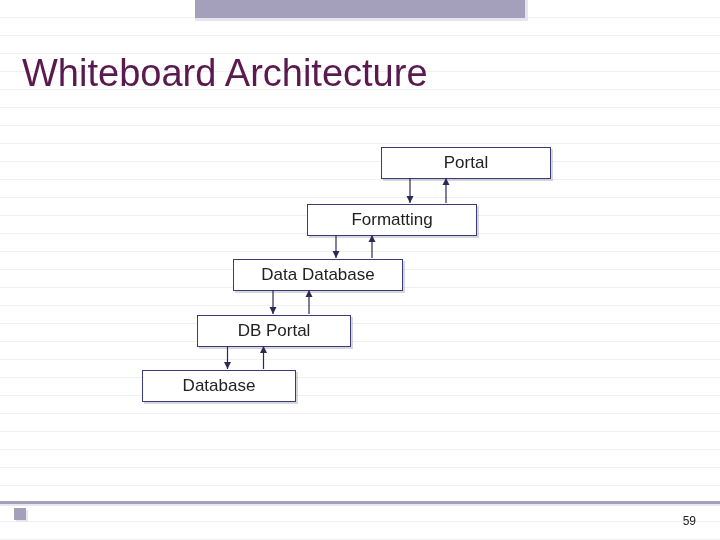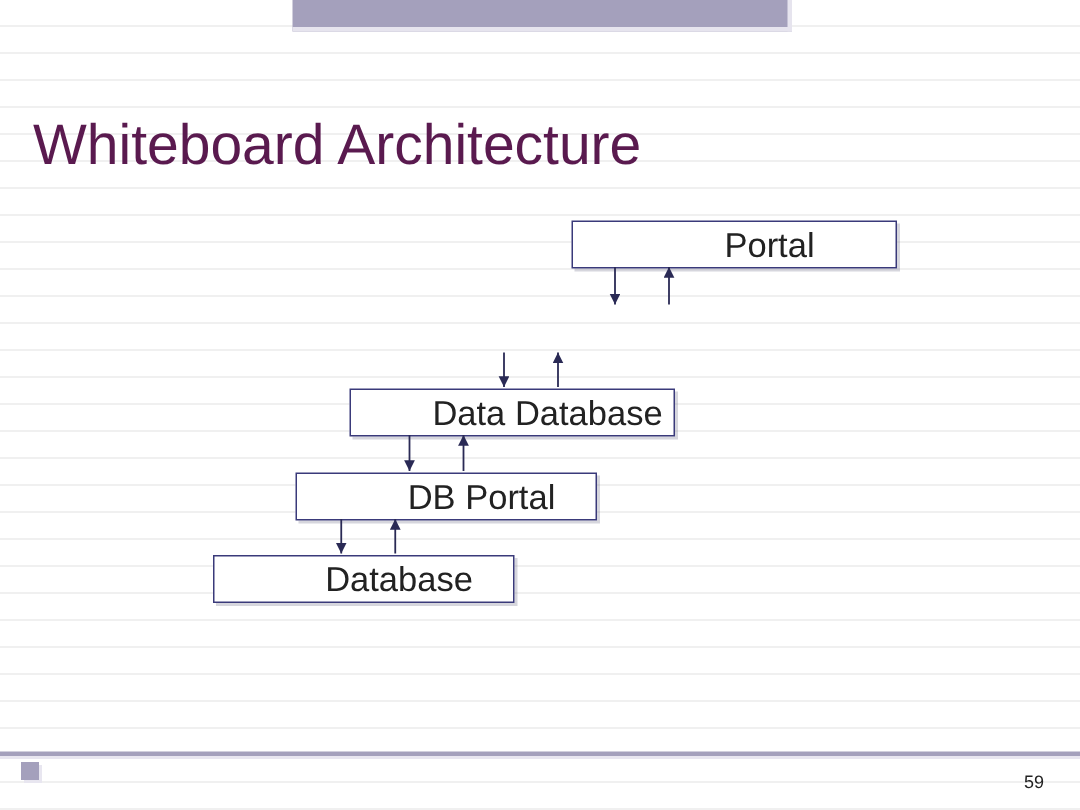--- a/index.html
+++ b/index.html
@@ -52,60 +52,59 @@
     box-shadow: 2px 2px 0 #e8e6f0;
   }
   .title {
     position: absolute;
     left: 22px;
     top: 52px;
     font-size: 38px;
     color: #5a1a4f;
     font-weight: 400;
     letter-spacing: 0px;
-    margin-top: 24px;
   }
   .page-num {
     position: absolute;
     right: 24px;
     bottom: 12px;
     font-size: 12px;
     color: #222;
     text-align: center;
   }
   .box {
     position: absolute;
     height: 30px;
     border: 1px solid #3a3a7a;
     background: #ffffff;
     box-shadow: 2px 2px 0 rgba(90,90,120,0.25);
-    font-size: 23px;
+    font-size: 17px;
     color: #222;
     text-align: center;
     line-height: 30px;
-    padding-left: 47px;
   }
   svg.arrows {
     position: absolute;
     left: 0;
     top: 0;
     width: 720px;
     height: 540px;
     pointer-events: none;
   }
 </style>
 </head>
 <body>
 
 <div class="slide">
   <div class="top-bar"></div>
 
   <div class="title">Whiteboard Architecture</div>
 
   <div class="box" id="box-portal" style="left: 381px; top: 147px; width: 168px;">Portal</div>
+  <div class="box" id="box-formatting" style="left: 307px; top: 204px; width: 168px;">Formatting</div>
   <div class="box" id="box-data_objects" style="left: 233px; top: 259px; width: 168px;">Data Database</div>
   <div class="box" id="box-db_driver" style="left: 197px; top: 315px; width: 152px;">DB Portal</div>
   <div class="box" id="box-database" style="left: 142px; top: 370px; width: 152px;">Database</div>
 
   <svg class="arrows">
     <defs>
       <marker id="ah" markerWidth="8" markerHeight="8" refX="6" refY="3" orient="auto">
         <path d="M0,0 L6,3 L0,6 Z" fill="#2a2a55"></path>
       </marker>
     </defs>

